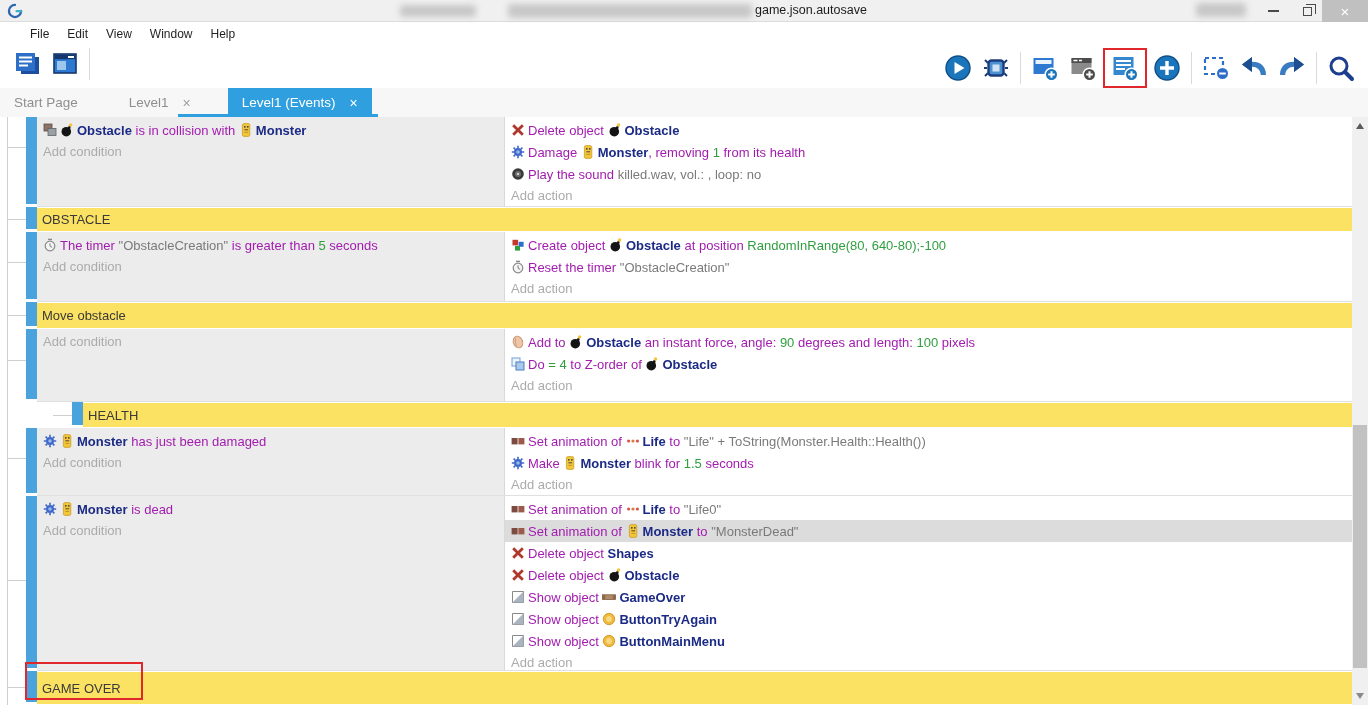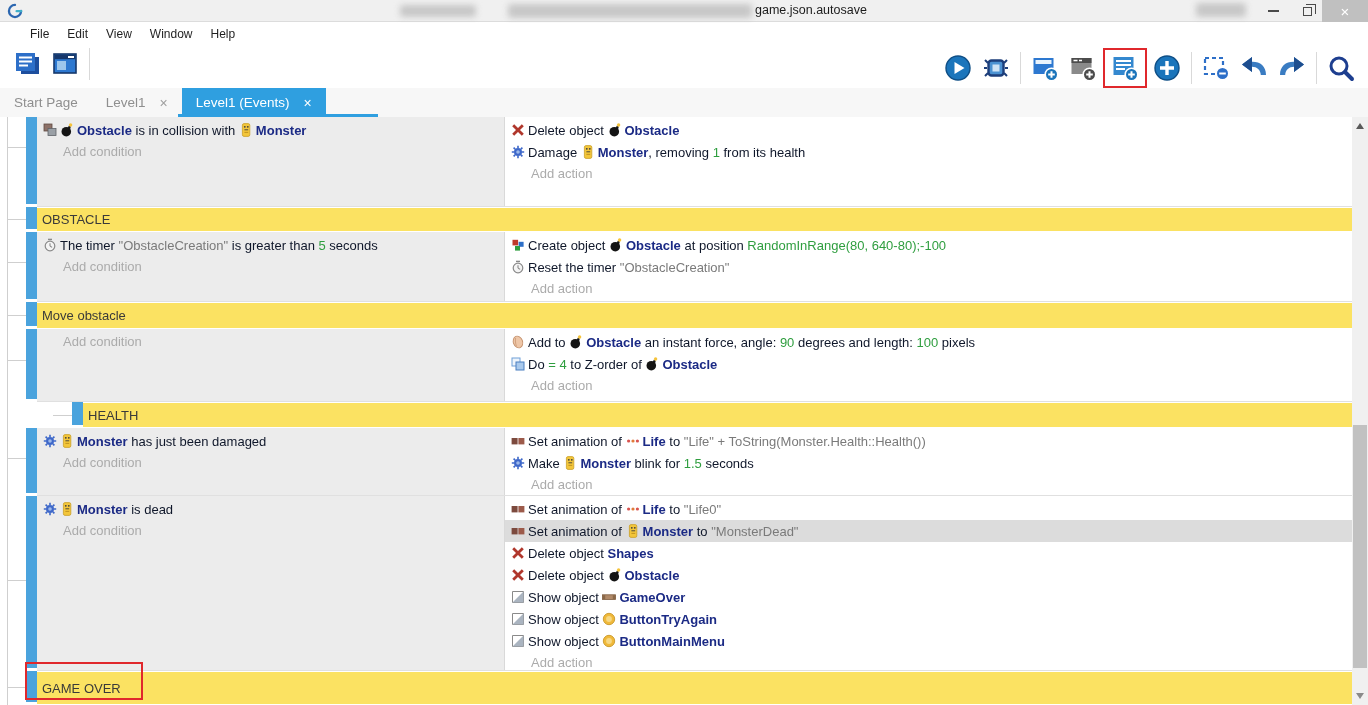--- a/index.html
+++ b/index.html
@@ -28,43 +28,43 @@
   .toolbar { position:absolute; top:44px; left:0; width:1368px; height:44px; background:#fff; }
   .tbgroup { position:absolute; top:48px; display:flex; align-items:center; }
   .tb-left { left:8px; top:4px; }
   .tb-right { right:8px; top:4px; }
   .tbicon { width:30px; height:30px; margin:0 4px; display:flex; align-items:center; justify-content:center; cursor:pointer; }
   .tbicon svg { width:28px; height:28px; }
   .tbsep { width:1px; height:32px; background:#d9d9d9; margin:0 5px; }
   .tb-annot { border:2px solid #e0282c; padding:3px 5px; margin:0 1px; }
 
   
-  .tabbar { position:absolute; top:88px; left:0; width:1368px; height:29px; background:#f7f7f7; display:flex; align-items:stretch; }
+  .tabbar { position:absolute; top:88px; left:0; width:1368px; height:29px; background:#f7f7f7; display:flex; align-items:stretch;gap:23px; }
   .tab { display:flex; align-items:center; padding:0 14px; font-size:13.5px; color:#8f8f8f; cursor:pointer; }
   .tab .tclose { margin-left:14px; font-size:14px; color:#9f9f9f; }
   .tab.active { background:#2f9fe0; color:#fff; }
   .tab.active .tclose { color:#fff; }
   .tab-underline { position:absolute; left:178px; top:114px; width:200px; height:3px; background:#2f9fe0; }
 
   
   .sheet { position:absolute; top:117px; left:0; width:1352px; height:588px; background:#fff; overflow:hidden; }
   .treeline { position:absolute; left:7px; top:0; width:1px; height:588px; background:#cfcfcf; }
   .sheet-row { position:relative; width:100%;text-align:right; }
   .tick { position:absolute; left:7px; width:19px; height:1px; background:#cfcfcf; }
   .bluebar { position:absolute; left:26px; top:0; width:11px; background:#4aa3dd; cursor:pointer; }
   .grouprow { position:absolute; left:37px; right:0; top:1px; bottom:1px; background:#fbe262; display:flex; align-items:center; padding-left:5px; font-size:13px; color:#3a3a3a; cursor:pointer; }
   .evbody { position:absolute; left:37px; right:0; top:0; bottom:0; display:flex; border-bottom:1px solid #e0e0e0; }
   .cond-col { width:468px; background:#ececec; border-right:1px solid #d9d9d9; padding-top:2px; overflow:hidden; }
   .act-col { flex:1; background:#fff; padding-top:2px; overflow:hidden; }
   .evline { height:22px; display:flex; align-items:center; padding-left:6px; font-size:13px; color:#3b3b3b; white-space:pre; cursor:pointer; }
   .evline.selected { background:#dcdcdc; }
-  .addlink { height:21px; display:flex; align-items:center; padding-left:6px; font-size:13px; color:#ababab; cursor:pointer;margin-left:20px; }
+  .addlink { height:21px; display:flex; align-items:center; padding-left:6px; font-size:13px; color:#ababab; cursor:pointer; }
   .evicon { width:14px; height:14px; margin-right:3px; flex:0 0 auto; }
   .evicon svg { width:14px; height:14px; display:block; }
-  .st-plain { color:#0f172a; }
+  .st-plain { color:#a21caf; }
   .st-object { color:#1b2a85; font-weight:bold; }
   .st-value { color:#2f9e3f; }
   .st-str { color:#7a7a7a; }
   .annot-box { position:absolute; border:2px solid #e0282c; z-index:6; pointer-events:none; }
 
   
   .vscroll { position:absolute; top:117px; right:0; width:16px; height:588px; background:#f0f0f0; }
   .varrow { position:absolute; left:4px; width:0; height:0; border-left:4.5px solid transparent; border-right:4.5px solid transparent; cursor:pointer; }
   .varrow.up { top:6px; border-bottom:6px solid #5a5a5a; }
   .varrow.down { bottom:6px; border-top:6px solid #8a8a8a; }
@@ -257,20 +257,25 @@
                     </g>
                     <circle cx="7" cy="7" r="4" fill="#3e68c9"></circle>
                     <circle cx="7" cy="7" r="1.8" fill="#9db9ea"></circle>
                   </svg></span><span class="st-plain">Damage </span><span class="evicon"><svg viewBox="0 0 14 14">
                     <rect x="3.4" y="0.6" width="7.4" height="12.8" rx="1.6" fill="#f3c63a" stroke="#c9a02a" stroke-width="0.8"></rect>
                     <circle cx="5.8" cy="3.8" r="0.9" fill="#3c3c3c"></circle>
                     <circle cx="8.8" cy="3.8" r="0.9" fill="#3c3c3c"></circle>
                     <path d="M5.4 6.8h3.8" stroke="#3c3c3c" stroke-width="0.9"></path>
                     <path d="M5.4 9.4h3.8" stroke="#bb8d1d" stroke-width="0.9"></path>
                   </svg></span><span class="st-object">Monster</span><span class="st-plain">, removing </span><span class="st-value">1</span><span class="st-plain"> from its health</span></div>
+              <div class="evline"><span class="evicon"><svg viewBox="0 0 14 14">
+                    <circle cx="7" cy="7" r="5.8" fill="#3a3a3a"></circle>
+                    <circle cx="7" cy="7" r="3" fill="#6f6f6f"></circle>
+                    <circle cx="7" cy="7" r="1.1" fill="#e8e8e8"></circle>
+                  </svg></span><span class="st-plain">Play the sound </span><span class="st-str">killed.wav, vol.: , loop: no</span></div>
               <div class="addlink">Add action</div>
             </div>
           </div>
         </div>
         <div class="sheet-row" style="height: 25px;">
           <div class="tick" style="top: 12px;"></div>
           <div class="bluebar" style="height: 22px;"></div>
           <div class="grouprow">
             <span>OBSTACLE</span>
           </div>

